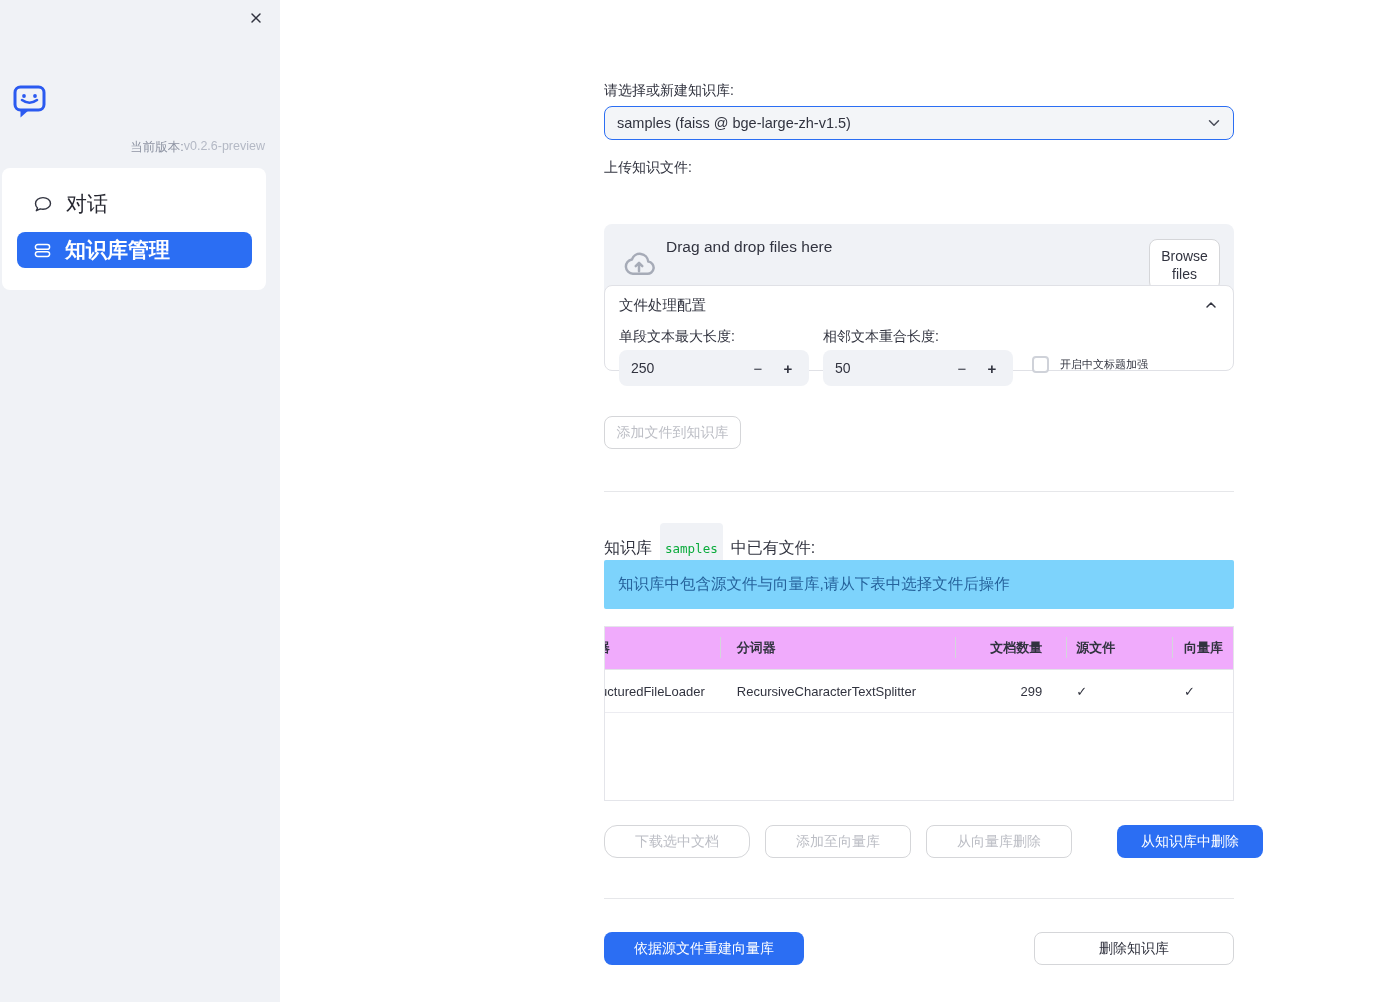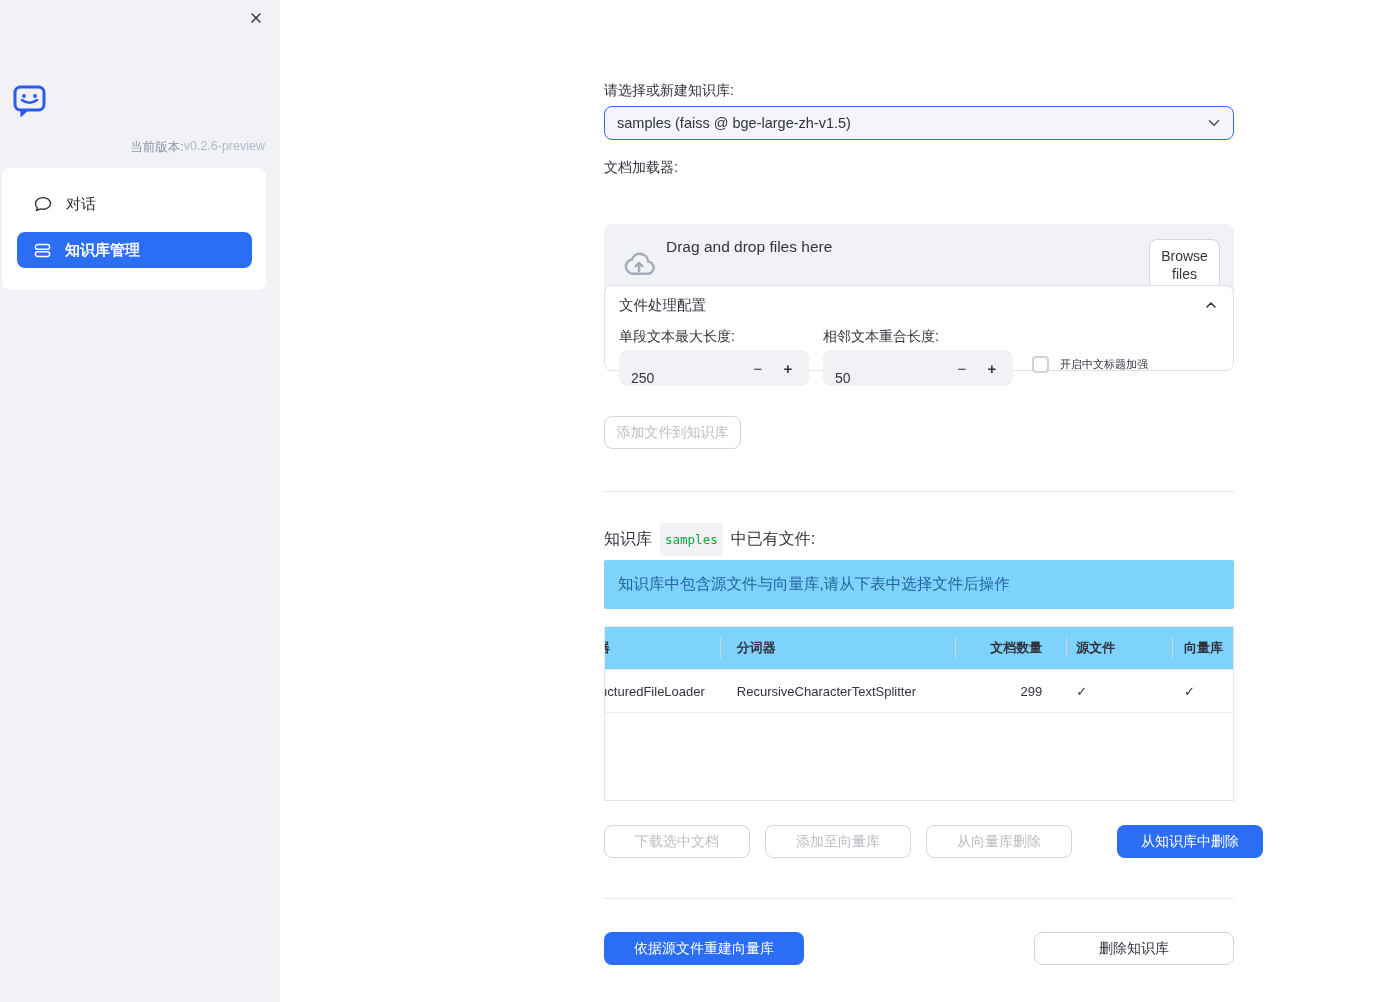--- a/index.html
+++ b/index.html
@@ -10,21 +10,21 @@
   .sidebar{position:absolute;left:0;top:0;width:280px;height:1002px;background:#f0f2f6;}
   .close-btn{position:absolute;top:8px;right:14px;width:20px;height:20px;background:none;border:none;
              cursor:pointer;display:flex;align-items:center;justify-content:center;padding:0;}
   .logo-row{position:absolute;left:12px;top:84px;display:flex;align-items:center;gap:7px;}
   .logo-text{font-size:24px;font-weight:700;font-style:italic;color:#2b5af0;letter-spacing:-0.5px;white-space:nowrap;}
   .version{position:absolute;right:15px;top:139px;font-size:12.5px;display:flex;}
   .version .ver-label{color:#8d93a2;}
   .version .ver-value{color:#b4b9c5;}
   .menu-card{position:absolute;left:2px;top:168px;width:264px;height:122px;background:#ffffff;border-radius:8px;}
   .menu-item{position:absolute;left:15px;width:235px;height:36px;display:flex;align-items:center;
-             padding-left:16px;gap:13px;border-radius:8px;font-size:15px;cursor:pointer;box-sizing:border-box;}
+             padding-left:16px;gap:13px;border-radius:8px;font-size:21px;cursor:pointer;box-sizing:border-box;}
   .menu-item.m0{top:18px;color:#262730;}
   .menu-item.m1{top:64px;background:#2b6ef3;color:#ffffff;font-weight:700;}
 
   
   .lbl{position:absolute;font-size:14px;color:#31333f;}
   .btn{display:flex;align-items:center;justify-content:center;border-radius:8px;font-size:14px;
        box-sizing:border-box;cursor:pointer;border:1px solid #d5d6d9;background:#fff;color:#31333f;}
   .btn.disabled{color:#bcbec5;cursor:default;}
   .btn.primary{background:#2b6ef3;border:none;color:#ffffff;}
 
@@ -44,57 +44,57 @@
               padding:4px;line-height:18px;}
 
   
   .expander{position:absolute;left:604px;top:285px;width:630px;height:86px;border:1px solid #e0e1e6;
             border-radius:8px;box-sizing:border-box;background:#fff;padding-left:21px;}
   .exp-header{position:absolute;left:0;top:0;right:0;height:38px;display:flex;align-items:center;
               padding:0 14px;font-size:14.5px;cursor:pointer;}
   .exp-header .chev{margin-left:auto;display:flex;}
   .num-label{position:absolute;font-size:14px;}
   .num-input{position:absolute;top:64px;width:190px;height:36px;background:#f0f2f6;border-radius:8px;
-             display:flex;align-items:flex-end;box-sizing:border-box;padding:0 6px 0 12px;font-size:14px;}
+             display:flex;align-items:center;box-sizing:border-box;padding:0 6px 0 12px;font-size:14px;}
   .step-btn{width:30px;height:100%;background:none;border:none;font-size:15px;color:#31333f;cursor:pointer;}
   .step-btn.minus{margin-left:auto;font-weight:400;}
   .step-btn.plus{font-weight:700;}
   .checkbox-row{position:absolute;left:427px;top:70px;display:flex;align-items:center;gap:11px;cursor:pointer;}
   .checkbox-box{width:17px;height:17px;border:2px solid #cfd2d9;border-radius:4px;background:#fff;box-sizing:border-box;}
   .checkbox-label{font-size:11px;color:#31333f;}
 
   .add-btn{position:absolute;left:604px;top:416px;width:137px;height:33px;}
 
   .hr{position:absolute;left:604px;width:630px;height:1px;background:#e6e7ea;}
   .hr1{top:491px;}  .hr2{top:898px;}
 
   .kb-line{position:absolute;left:604px;top:523px;font-size:16px;display:flex;align-items:center;gap:8px;}
   .code{font-family:"DejaVu Sans Mono","Liberation Mono",monospace;font-size:12.5px;color:#09ab3b;
-        background:#f0f2f6;padding:9px 5px;border-radius:4px;}
+        background:#f0f2f6;padding:18px 5px;border-radius:4px;}
 
   .info-box{position:absolute;left:604px;top:560px;width:630px;height:49px;background:#7dd3fc;border-radius:2px;
             display:flex;align-items:center;padding:0 14px;box-sizing:border-box;color:#26639c;font-size:15.5px;}
 
   
   .dftable{position:absolute;left:604px;top:626px;width:630px;height:175px;border:1px solid #e4e5ea;
            box-sizing:border-box;background:#fff;}
-  .thead{position:relative;display:flex;height:42px;background:#7dd3fc;border-bottom:1px solid #e2e3e8;
+  .thead{position:relative;display:flex;height:42px;background:#f0abfc;border-bottom:1px solid #e2e3e8;
          align-items:center;font-size:13px;font-weight:600;}
   .trow{display:flex;height:42px;align-items:center;font-size:13px;border-bottom:1px solid #ececf1;background:#fff;}
   .tc{box-sizing:border-box;white-space:nowrap;overflow:hidden;}
   .c1{width:115px;} .c2{width:235px;padding-left:17px;} .c3{width:111px;text-align:right;padding-right:23px;}
   .c4{width:106px;padding-left:11px;} .c5{width:62px;padding-left:13px;}
   .clip-h{display:inline-block;margin-left:-60px;}
   .clip-r{display:inline-block;margin-left:-36px;}
   .sep{position:absolute;top:10px;width:1px;height:21px;background:#d4d5db;}
   .sep1{left:115px;} .sep2{left:350px;} .sep3{left:461px;} .sep4{left:567px;}
 
   
   .act-btn{position:absolute;top:825px;width:146px;height:33px;}
-  .a0{left:604px;} .a1{left:765px;} .a2{left:926px;} .a3{left:1087px;margin-left:30px;}
+  .a0{left:604px;border-radius:13px;} .a1{left:765px;} .a2{left:926px;} .a3{left:1087px;margin-left:30px;}
   .rebuild-btn{position:absolute;left:604px;top:932px;width:200px;height:33px;}
   .delete-kb-btn{position:absolute;left:1034px;top:932px;width:200px;height:33px;}
 </style>
 </head>
 <body>
 
 <div class="page">
 
   <aside class="sidebar">
     <button class="close-btn">
@@ -139,21 +139,21 @@
 
   <div class="selectbox" role="combobox">
     <span>samples (faiss @ bge-large-zh-v1.5)</span>
     <span class="chev">
       <svg width="18" height="18" viewBox="0 0 24 24" fill="none" stroke="#4a4d59" stroke-width="2">
         <path d="M6 9l6 6 6-6" stroke-linecap="round" stroke-linejoin="round"></path>
       </svg>
     </span>
   </div>
 
-  <div class="lbl" style="left:604px;top:159px;">文档加载器:</div>
+  <div class="lbl" style="left:604px;top:159px;">上传知识文件:</div>
 
   <div class="dropzone">
     <svg class="cloud" width="37" height="31" viewBox="0 0 36 30" fill="none" stroke="#a6abb7" stroke-width="2.4">
       <path d="M27.5 12.2a8.2 8.2 0 0 0-15.9-2.1A7 7 0 0 0 12.5 24h13.6a5.9 5.9 0 0 0 1.4-11.8z" stroke-linejoin="round"></path>
       <path d="M18.5 21.5v-7.5M15.3 16.6l3.2-3.2 3.2 3.2" stroke-linecap="round" stroke-linejoin="round"></path>
     </svg>
     <div class="dz-title">Drag and drop files here</div>
     <div class="btn browse-btn">Browse files</div>
   </div>
 

